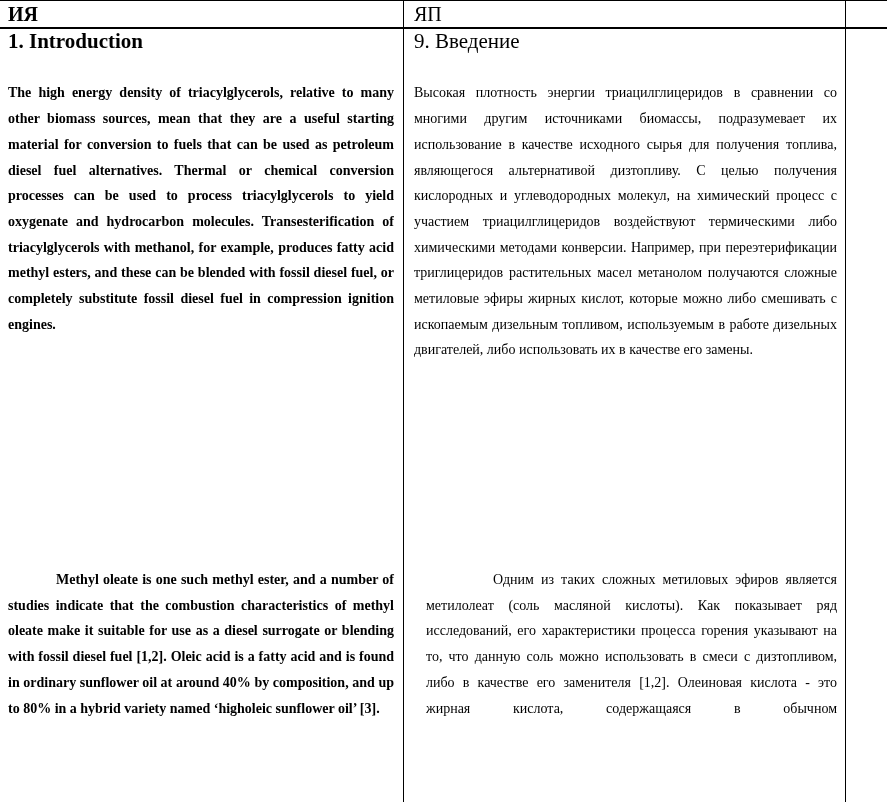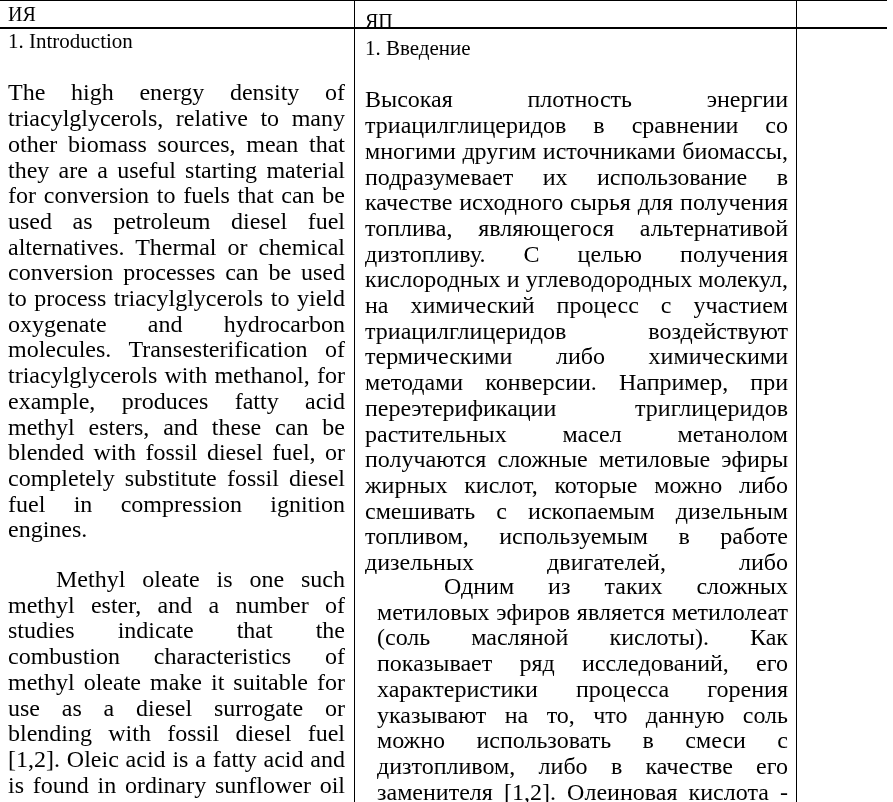--- a/index.html
+++ b/index.html
@@ -29,47 +29,48 @@
   }
   .body-row {
     height: 773px;
     overflow: hidden;
   }
   .cell {
     box-sizing: border-box;
     overflow: hidden;
   }
   .cell-left {
-    width: 355px;
+    width: 404px;
     border-right: 1.5px solid #000;
     padding: 0 9px 0 8px;
+    font-weight: bold;
   }
   .cell-right {
     width: 442px;
     border-right: 1.5px solid #000;
-    padding: 7px 8px 0 10px;
+    padding: 0 8px 0 10px;
   }
   .header-label {
     display: block;
     font-size: 20px;
     line-height: 26px;
     white-space: nowrap;
   }
   .upper-block {
     height: 538px;
     overflow: hidden;
   }
   .section-heading {
     margin: 0 0 25.7px 0;
     font-size: 21px;
     line-height: 25.7px;
   }
   .para {
     margin: 0;
-    font-size: 24px;
+    font-size: 14px;
     line-height: 25.7px;
     text-align: justify;
   }
   .indent-en {
     text-indent: 48px;
   }
   .indent-ru {
     text-indent: 67px;
   }
   
@@ -97,20 +98,20 @@
     <div class="cell cell-left" lang="en">
       <div class="upper-block">
         <p class="section-heading">1. Introduction</p>
         <p class="para">The high energy density of triacylglycerols, relative to many other biomass sources, mean that they are a useful starting material for conversion to fuels that can be used as petroleum diesel fuel alternatives. Thermal or chemical conversion processes can be used to process triacylglycerols to yield oxygenate and hydrocarbon molecules. Transesterification of triacylglycerols with methanol, for example, produces fatty acid methyl esters, and these can be blended with fossil diesel fuel, or completely substitute fossil diesel fuel in compression ignition engines.</p>
       </div>
       <p class="para indent-en">Methyl oleate is one such methyl ester, and a number of studies indicate that the combustion characteristics of methyl oleate make it suitable for use as a diesel surrogate or blending with fossil diesel fuel [1,2]. Oleic acid is a fatty acid and is found in ordinary sunflower oil at around 40% by composition, and up to 80% in a hybrid variety named ‘higholeic sunflower oil’ [3].</p>
     </div>
 
     <div class="cell cell-right" lang="ru">
       <div class="upper-block">
-        <p class="section-heading">1. Введение</p>
+        <p class="section-heading">9. Введение</p>
         <p class="para">Высокая плотность энергии триацилглицеридов в сравнении со многими другим источниками биомассы, подразумевает их использование в качестве исходного сырья для получения топлива, являющегося альтернативой дизтопливу. С целью получения кислородных и углеводородных молекул, на химический процесс с участием триацилглицеридов воздействуют термическими либо химическими методами конверсии. Например, при переэтерификации триглицеридов растительных масел метанолом получаются сложные метиловые эфиры жирных кислот, которые можно либо смешивать с ископаемым дизельным топливом, используемым в работе дизельных двигателей, либо использовать их в качестве его замены.</p>
       </div>
       <p class="para indent-ru clipped-para">Одним из таких сложных метиловых эфиров является метилолеат (соль масляной кислоты). Как показывает ряд исследований, его характеристики процесса горения указывают на то, что данную соль можно использовать в смеси с дизтопливом, либо в качестве его заменителя [1,2]. Олеиновая кислота - это жирная кислота, содержащаяся в обычном</p>
     </div>
 
   </div>
 </div>
 
 </body></html>

